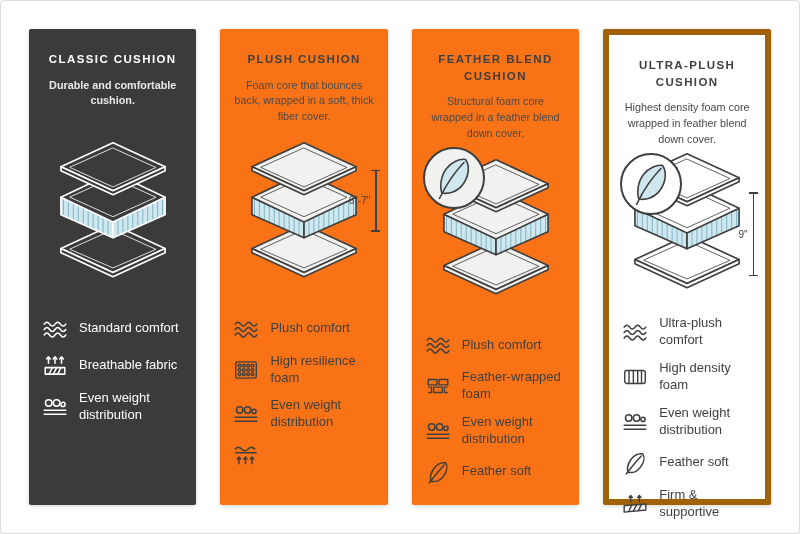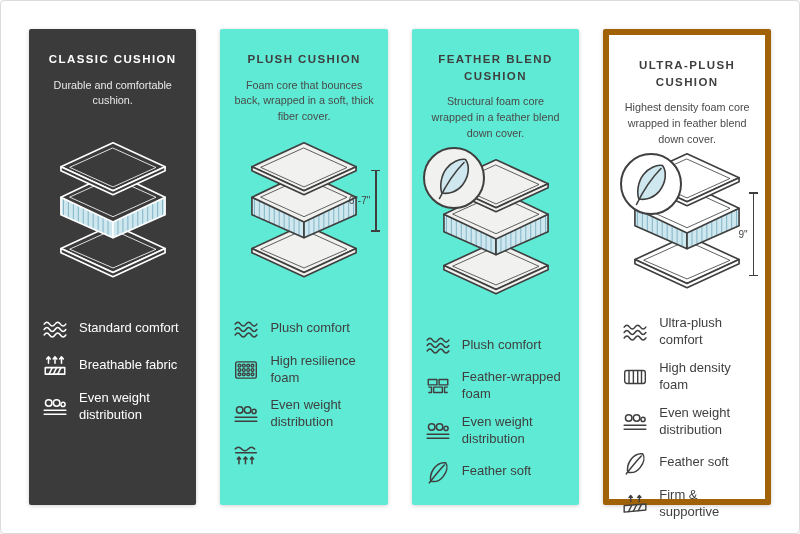--- a/index.html
+++ b/index.html
@@ -1,23 +1,23 @@
 <!DOCTYPE html>
 <html><head>
 <meta charset="utf-8">
 <style>
   html,body{margin:0;padding:0;background:#ffffff;font-family:"Liberation Sans",sans-serif;}
   .canvas{width:800px;height:534px;box-sizing:border-box;background:#ffffff;border:1px solid #dcdcdc;border-radius:4px;box-shadow:0 2px 8px rgba(0,0,0,.12);display:flex;gap:24px;padding:28px;overflow:hidden;}
   .card{width:172px;box-sizing:border-box;border-radius:2px;box-shadow:0 1px 4px rgba(0,0,0,.18);padding:22px 13px 16px;display:flex;flex-direction:column;}
   .card.dark{background:#3b3b3b;color:#ffffff;--lc:#ffffff;--bg:#3b3b3b;}
-  .card.light{background:#5eead4;color:#3f3f3f;--lc:#3f3f3f;--bg:#f1f1ef;}
+  .card.light{background:#f97316;color:#3f3f3f;--lc:#3f3f3f;--bg:#f1f1ef;}
   .card.white{background:#ffffff;color:#3f3f3f;--lc:#3f3f3f;--bg:#ffffff;border:6px solid #a16207;}
   .title{margin:0 0 10px;font-size:11.5px;font-weight:bold;letter-spacing:1.4px;text-align:center;text-transform:uppercase;line-height:1.45;}
   .desc{margin:0;font-size:10.8px;line-height:1.45;text-align:center;min-height:48px;}
-  .card.dark .desc{color:#e8e8e8;}
+  .card.dark .desc{color:#e8e8e8;font-weight:bold;}
   .card.light .desc,.card.white .desc{color:#4a4a4a;}
   .diagram{position:relative;height:162px;display:flex;align-items:center;justify-content:center;margin:4px 0 12px;}
   .cushion-svg{width:124px;height:139px;display:block;}
   .badge{position:absolute;left:-3px;top:0px;width:64px;height:64px;}
   .measure{position:absolute;right:-2px;top:40px;display:flex;align-items:center;gap:5px;font-size:10px;color:inherit;}
   .measure-line{position:relative;width:1.5px;height:62px;background:currentColor;display:block;}
   .measure.tall .measure-line{height:84px;}
   .measure-line::before,.measure-line::after{content:"";position:absolute;left:-4px;width:9px;height:1.5px;background:currentColor;}
   .measure-line::before{top:0;}
   .measure-line::after{bottom:0;}

